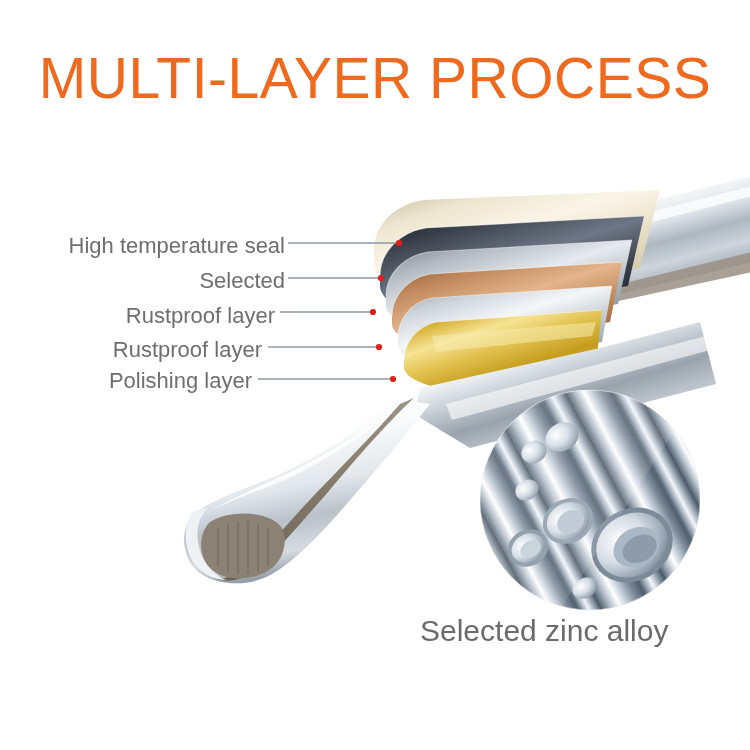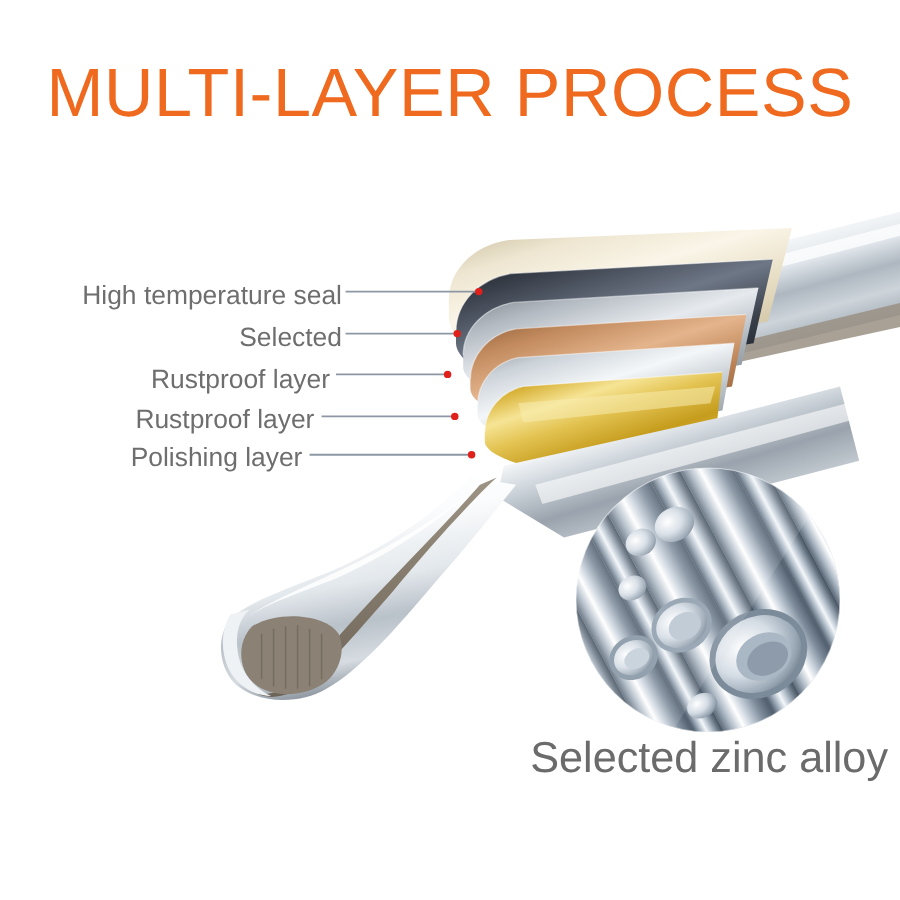--- a/index.html
+++ b/index.html
@@ -60,22 +60,22 @@
     width: 750px;
     height: 750px;
   }
 
   
   #caption {
     position: absolute;
     left: 420px;
     top: 612px;
     width: 320px;
-    text-align: right;
-    font-size: 36px;
+    text-align: left;
+    font-size: 30px;
     line-height: 38px;
     color: #6b6b6b;
     white-space: nowrap;
     font-family: "Liberation Sans", sans-serif;
   }
 </style>
 </head>
 <body>
 
 <div id="stage">

